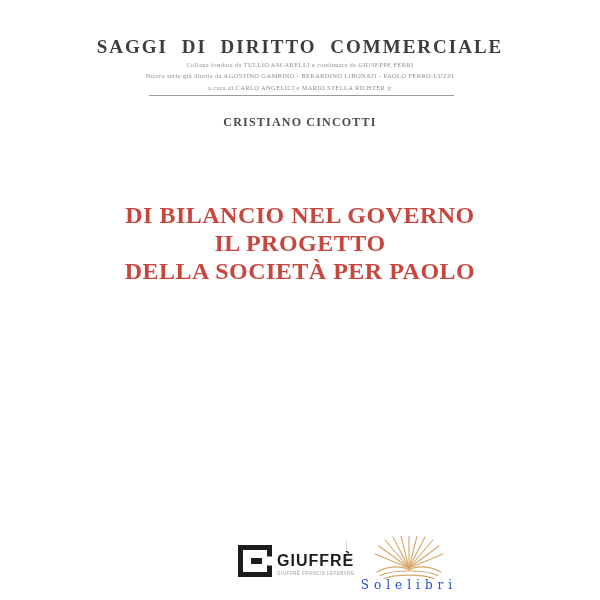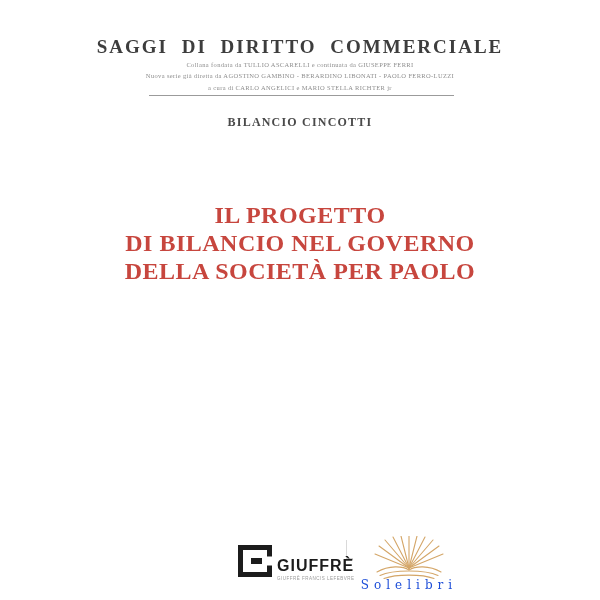--- a/index.html
+++ b/index.html
@@ -59,21 +59,21 @@
     font-weight: bold;
     line-height: 28px;
     letter-spacing: 0.5px;
   }
   .book-title span { display: block; }
   
   .giuffre {
     position: absolute;
     top: 545px; left: 238px;
     display: flex;
-    align-items: flex-end;
+    align-items: center;
     gap: 5px;
   }
   .giuffre .mark { width: 34px; height: 32px; }
   .giuffre .textcol { display: flex; flex-direction: column; padding-top: 3px; }
   .giuffre .name {
     font-family: "Liberation Sans", sans-serif;
     font-size: 16px;
     font-weight: bold;
     letter-spacing: 1px;
     color: #1c1c1c;
@@ -119,25 +119,25 @@
   <div class="series-title" style="color: rgb(61, 61, 61);">SAGGI DI DIRITTO COMMERCIALE</div>
 
   <div class="series-line l1" style="color: rgb(142, 142, 142);">Collana fondata da TULLIO ASCARELLI e continuata da GIUSEPPE FERRI</div>
 
   <div class="series-line l2" style="color: rgb(142, 142, 142);">Nuova serie già diretta da AGOSTINO GAMBINO - BERARDINO LIBONATI - PAOLO FERRO-LUZZI</div>
 
   <div class="series-line l3" style="color: rgb(142, 142, 142);">a cura di CARLO ANGELICI e MARIO STELLA RICHTER jr</div>
 
   <div class="series-rule"></div>
 
-  <div class="author">BILANCIO CINCOTTI</div>
+  <div class="author">CRISTIANO CINCOTTI</div>
 
   <div class="book-title" style="color: rgb(199, 70, 62);">
+    <span>DI BILANCIO NEL GOVERNO</span>
     <span>IL PROGETTO</span>
-    <span>DI BILANCIO NEL GOVERNO</span>
     <span>DELLA SOCIETÀ PER PAOLO</span>
   </div>
 
   <div class="faint-mark"></div>
 
   <div class="giuffre">
     <span>
       <svg class="mark" viewBox="0 0 34 32" xmlns="http://www.w3.org/2000/svg">
         <rect x="2.5" y="2.5" width="29" height="27" fill="none" stroke="#1c1c1c" stroke-width="5"></rect>
         <rect x="25" y="11.5" width="9" height="9" fill="#ffffff"></rect>

